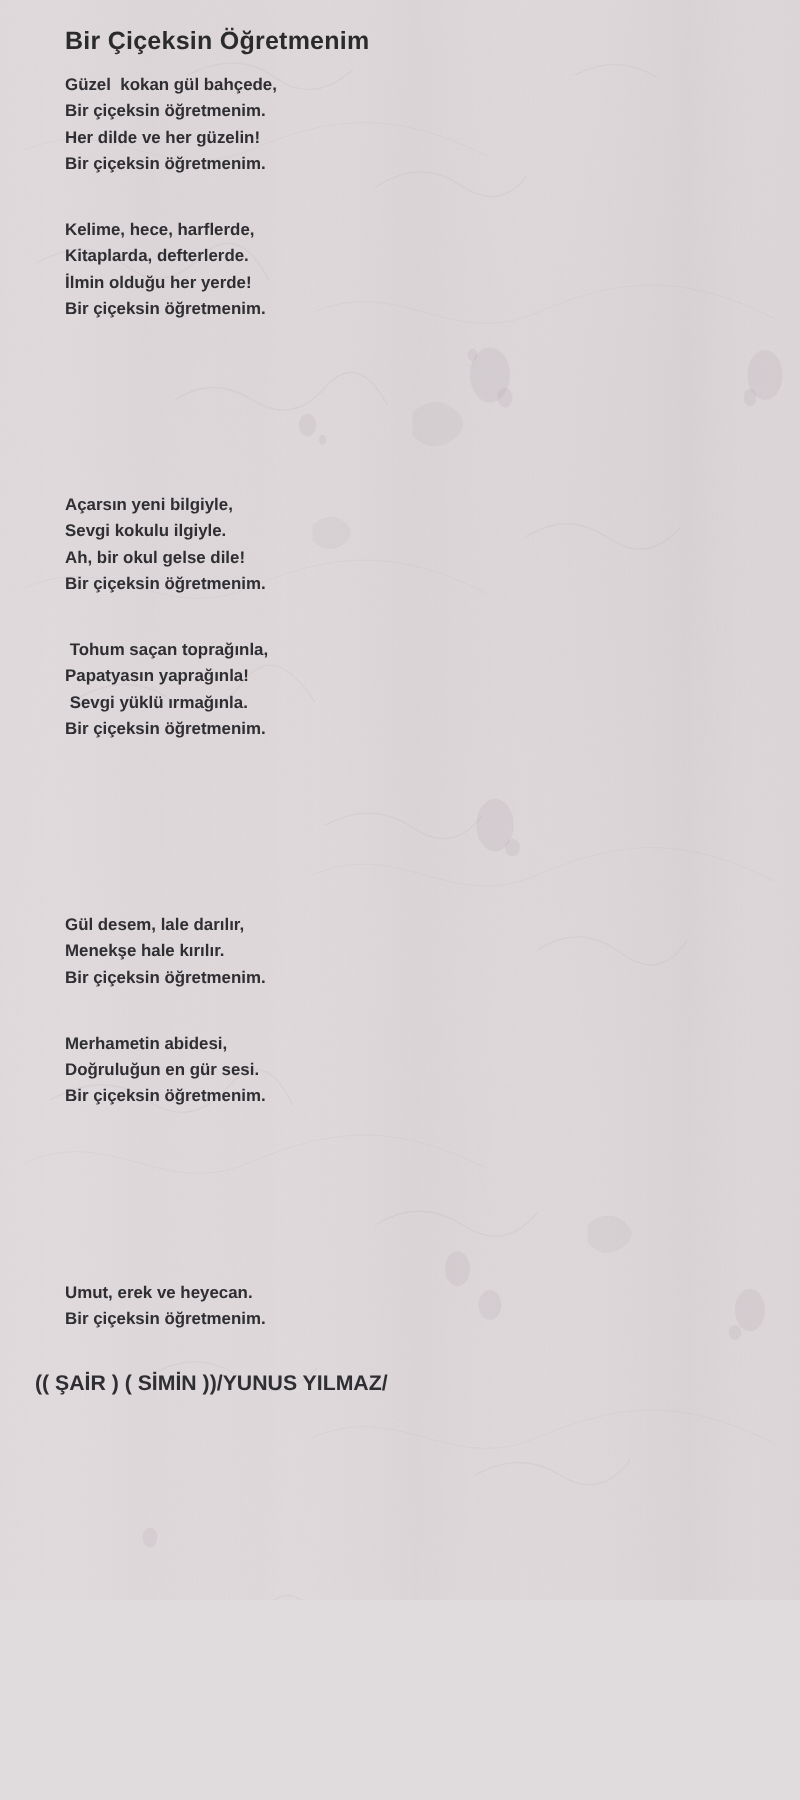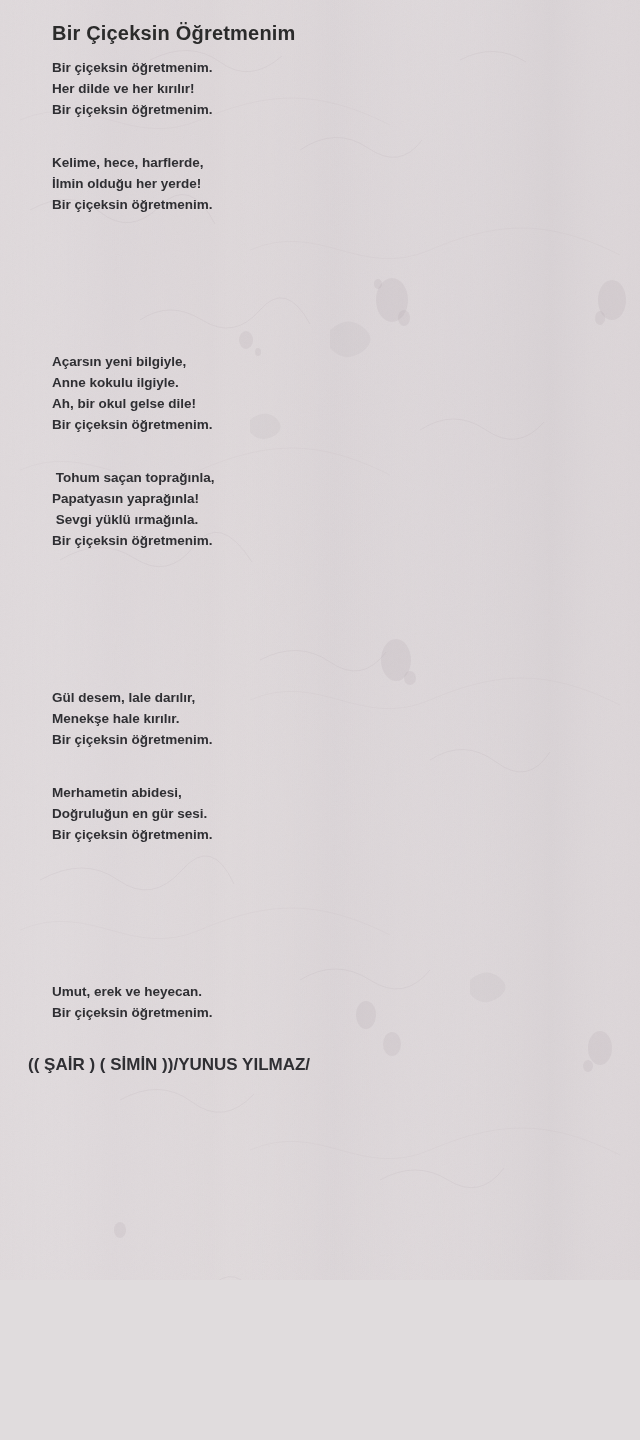--- a/index.html
+++ b/index.html
@@ -163,38 +163,40 @@
       <path d="M250 420 q14 -12 26 -2 q10 10 -2 18 q-14 8 -24 -4 z"></path>
       <path d="M470 980 q16 -14 30 -2 q12 10 -2 20 q-16 10 -28 -4 z"></path>
     </g>
   </svg>
 
   <div id="page-content">
 
     <div class="poem-title">Bir Çiçeksin Öğretmenim</div>
 
     <div class="stanza">
-      <div class="line">Bir çiçeksin öğretmenim.</div>
-      <div class="line">Her dilde ve her kırılır!</div>
+      <div class="line">Güzel  kokan gül bahçede,</div>
+      <div class="line">Bir çiçeksin öğretmenim.</div>
+      <div class="line">Her dilde ve her güzelin!</div>
       <div class="line">Bir çiçeksin öğretmenim.</div>
     </div>
 
     <div class="gap-sm"></div>
 
     <div class="stanza">
       <div class="line">Kelime, hece, harflerde,</div>
+      <div class="line">Kitaplarda, defterlerde.</div>
       <div class="line">İlmin olduğu her yerde!</div>
       <div class="line">Bir çiçeksin öğretmenim.</div>
     </div>
 
     <div class="gap-lg"></div>
 
     <div class="stanza">
       <div class="line">Açarsın yeni bilgiyle,</div>
-      <div class="line">Anne kokulu ilgiyle.</div>
+      <div class="line">Sevgi kokulu ilgiyle.</div>
       <div class="line">Ah, bir okul gelse dile!</div>
       <div class="line">Bir çiçeksin öğretmenim.</div>
     </div>
 
     <div class="gap-sm"></div>
 
     <div class="stanza">
       <div class="line"> Tohum saçan toprağınla,</div>
       <div class="line">Papatyasın yaprağınla!</div>
       <div class="line"> Sevgi yüklü ırmağınla.</div>

